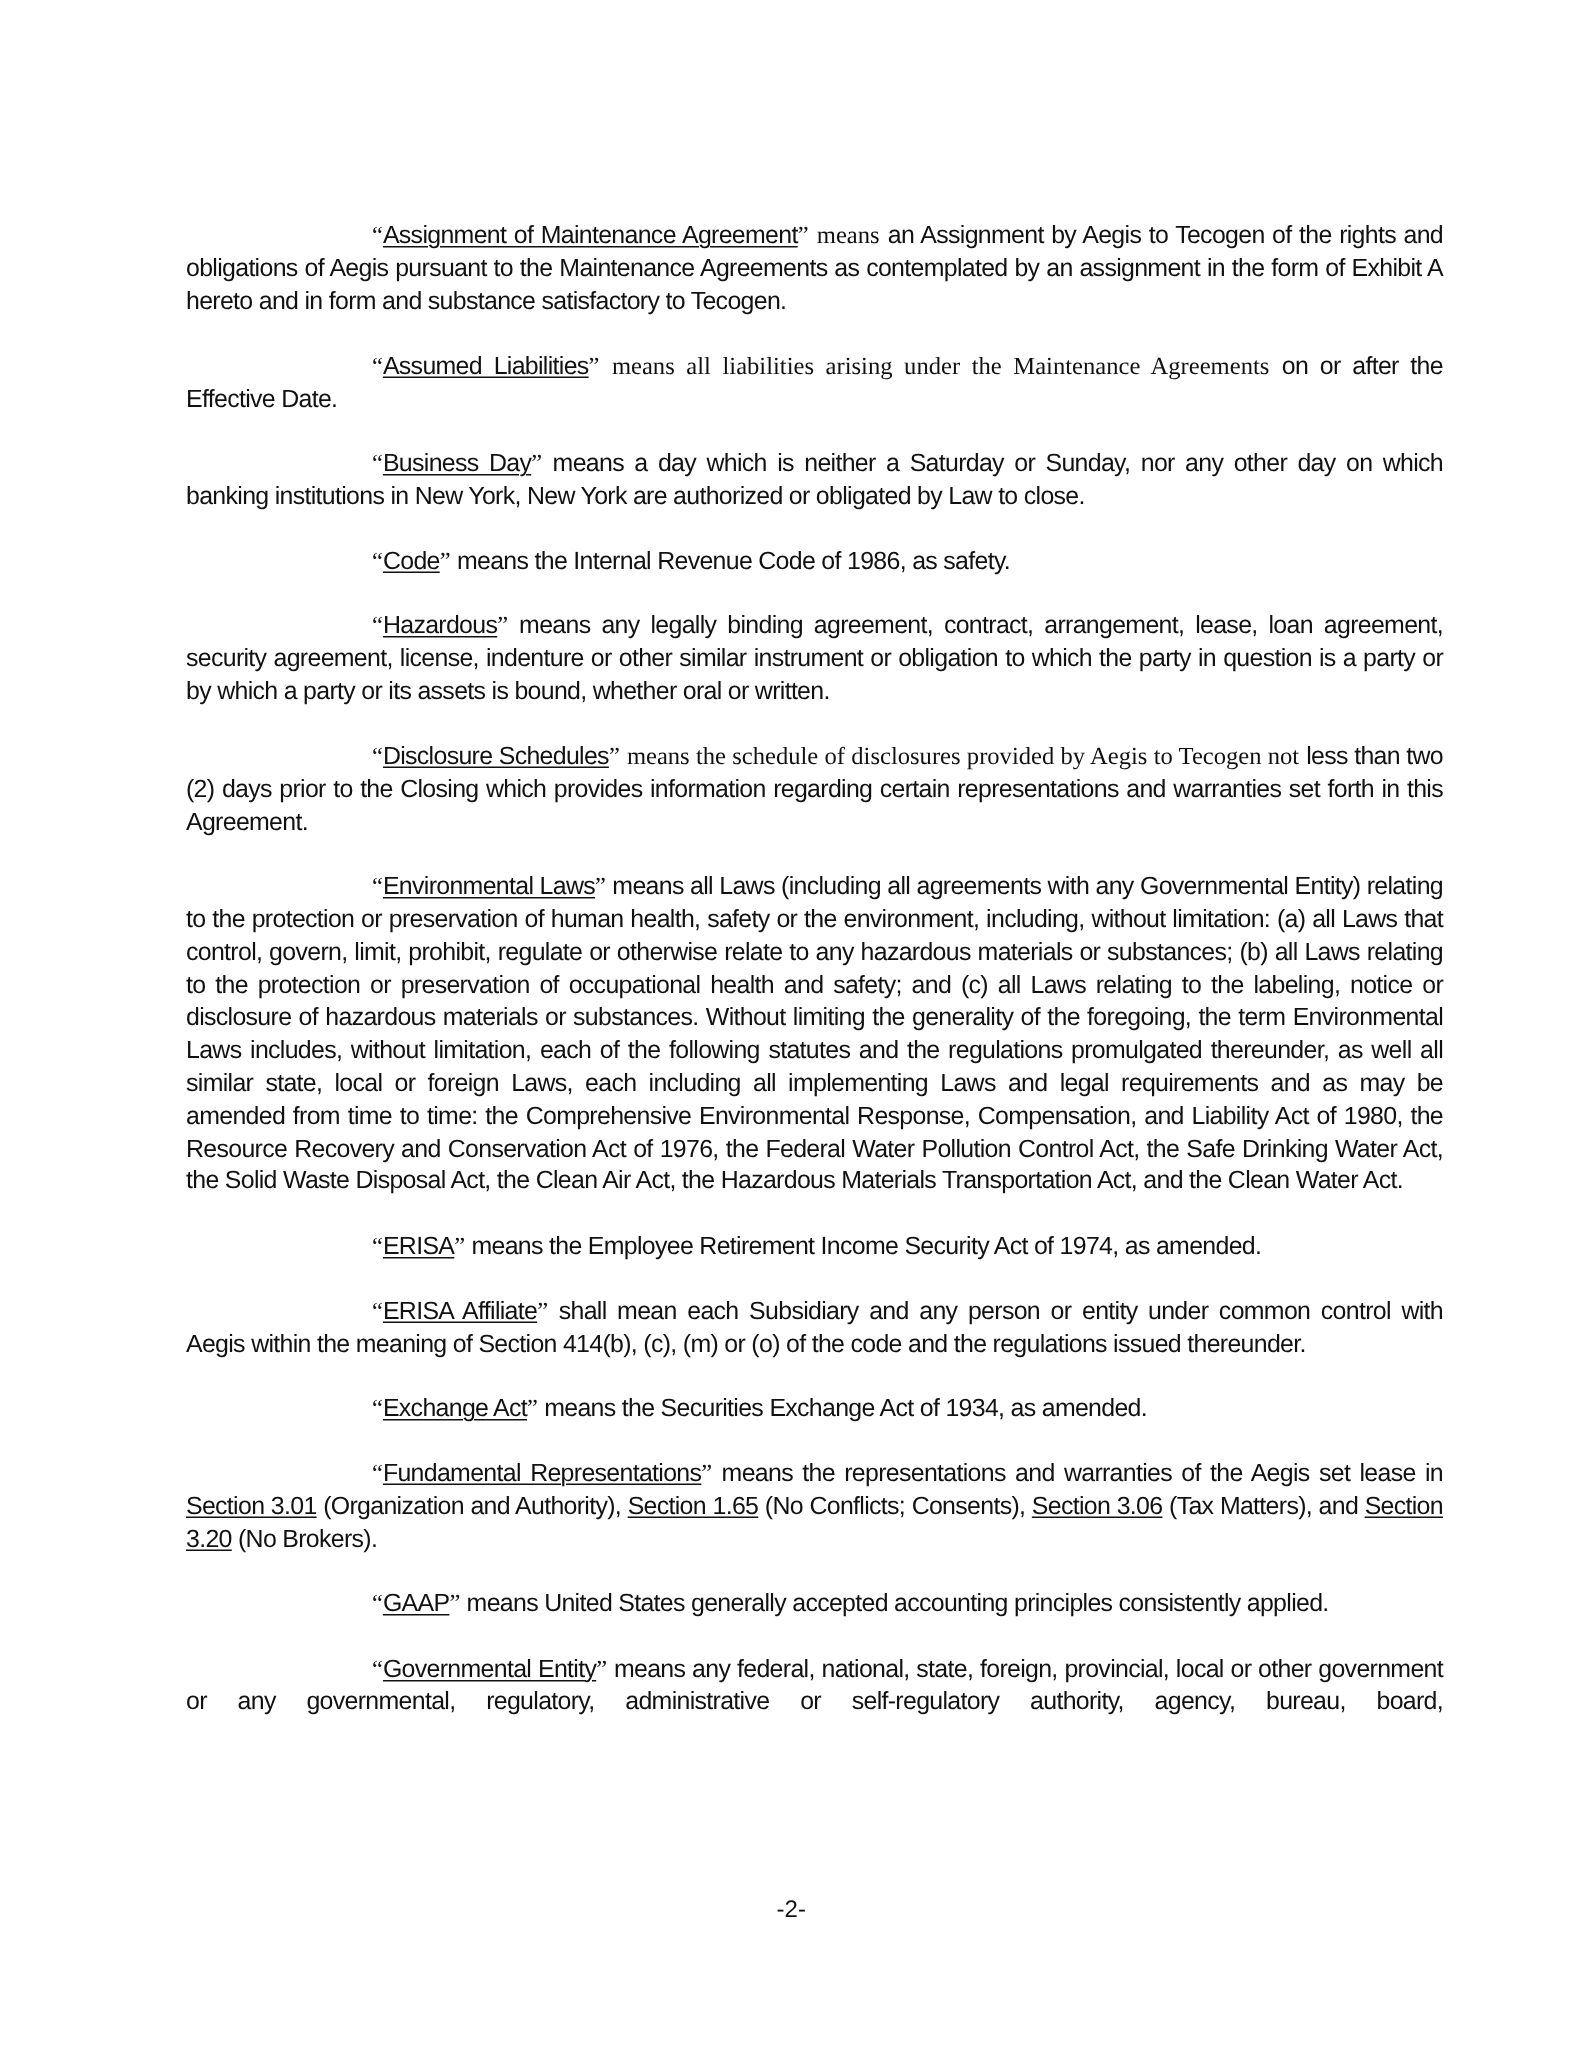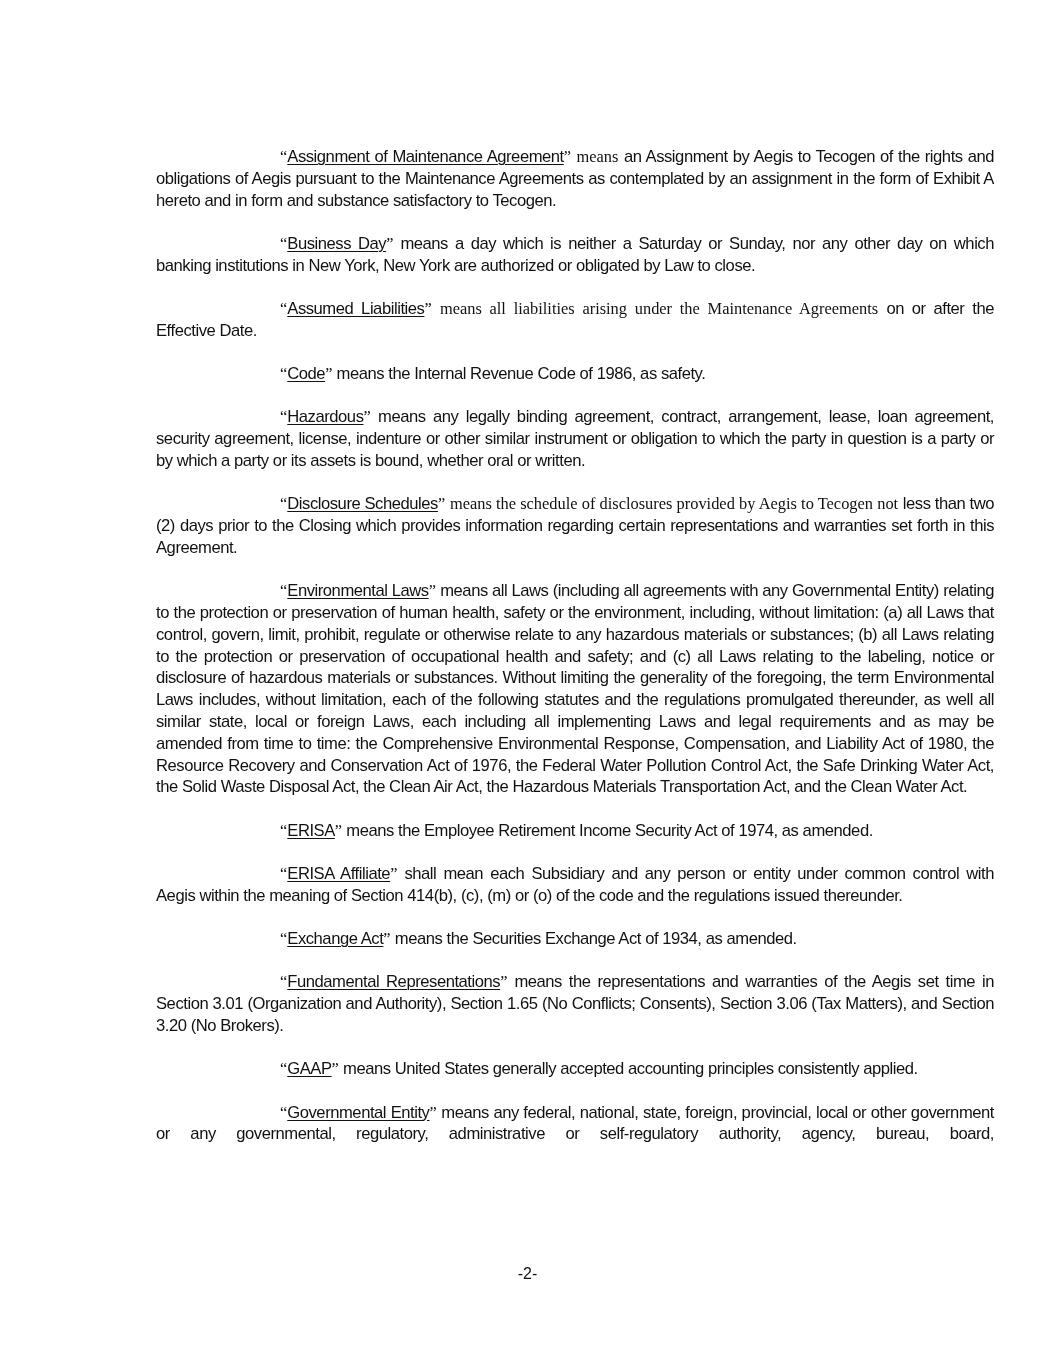--- a/index.html
+++ b/index.html
@@ -3,53 +3,52 @@
 <meta charset="utf-8">
 <style>
   html, body { margin: 0; padding: 0; background: #ffffff; }
   body { width: 1055px; height: 1365px; position: relative; overflow: hidden; }
   .page {
     position: absolute; left: 124px; top: 146px; width: 838px;
     color: #111111;
     font-family: "Liberation Sans", sans-serif;
     font-size: 16.6px;
     line-height: 21.8px;
-    margin-left: 32px;
   }
   .para { margin: 0 0 21.5px 0; text-align: justify; text-align-last: left; }
   .para .indent { display: inline-block; width: 124px; }
   .narrow { font-stretch: condensed; letter-spacing: -0.45px; }
   .term { text-decoration: underline; text-underline-offset: 2px; text-decoration-thickness: 1px; }
   .serif { font-family: "Liberation Serif", serif; letter-spacing: 0; font-size: 16.4px; }
-  .ref { text-underline-offset: 2px; }
+  .ref { text-decoration: underline; text-underline-offset: 2px; }
   .page-number {
     position: absolute; left: 0; width: 1055px; top: 1265px; text-align: center;
     font-family: "Liberation Sans", sans-serif; font-size: 16px; color: #111;
   }
 </style>
 </head>
 <body>
 
 <div class="page">
 
   <p class="para">
     <span class="indent"></span><span class="serif">“</span><span class="term narrow">Assignment of Maintenance Agreement</span><span class="serif">”</span>
     <span class="serif">means</span>
     <span class="narrow">an Assignment by Aegis to Tecogen of the rights and obligations of Aegis pursuant to the Maintenance Agreements as contemplated by an assignment in the form of Exhibit A hereto and in form and substance satisfactory to Tecogen.</span>
   </p>
 
-  <p class="para narrow">
-    <span class="indent"></span><span class="serif">“</span><span class="term">Business Day</span><span class="serif">”</span>
-    <span>means a day which is neither a Saturday or Sunday, nor any other day on which banking institutions in New York, New York are authorized or obligated by Law to close.</span>
-  </p>
-
   <p class="para">
     <span class="indent"></span><span class="serif">“</span><span class="term narrow">Assumed Liabilities</span><span class="serif">”</span>
     <span class="serif">means all liabilities arising under the Maintenance Agreements</span>
     <span class="narrow">on or after the Effective Date.</span>
+  </p>
+
+  <p class="para narrow">
+    <span class="indent"></span><span class="serif">“</span><span class="term">Business Day</span><span class="serif">”</span>
+    <span>means a day which is neither a Saturday or Sunday, nor any other day on which banking institutions in New York, New York are authorized or obligated by Law to close.</span>
   </p>
 
 
   <p class="para narrow">
     <span class="indent"></span><span class="serif">“</span><span class="term">Code</span><span class="serif">”</span>
     <span>means the Internal Revenue Code of 1986, as safety.</span>
   </p>
 
   <p class="para narrow">
     <span class="indent"></span><span class="serif">“</span><span class="term">Hazardous</span><span class="serif">”</span>
@@ -77,21 +76,21 @@
     <span>shall mean each Subsidiary and any person or entity under common control with Aegis within the meaning of Section 414(b), (c), (m) or (o) of the code and the regulations issued thereunder.</span>
   </p>
 
   <p class="para narrow">
     <span class="indent"></span><span class="serif">“</span><span class="term">Exchange Act</span><span class="serif">”</span>
     <span>means the Securities Exchange Act of 1934, as amended.</span>
   </p>
 
   <p class="para narrow">
     <span class="indent"></span><span class="serif">“</span><span class="term">Fundamental Representations</span><span class="serif">”</span>
-    <span>means the representations and warranties of the Aegis set time in</span>
+    <span>means the representations and warranties of the Aegis set lease in</span>
     <span class="ref">Section 3.01</span>
     <span>(Organization and Authority),</span>
     <span class="ref">Section 1.65</span>
     <span>(No Conflicts; Consents),</span>
     <span class="ref">Section 3.06</span>
     <span>(Tax Matters), and</span>
     <span class="ref">Section 3.20</span>
     <span>(No Brokers).</span>
   </p>
 

